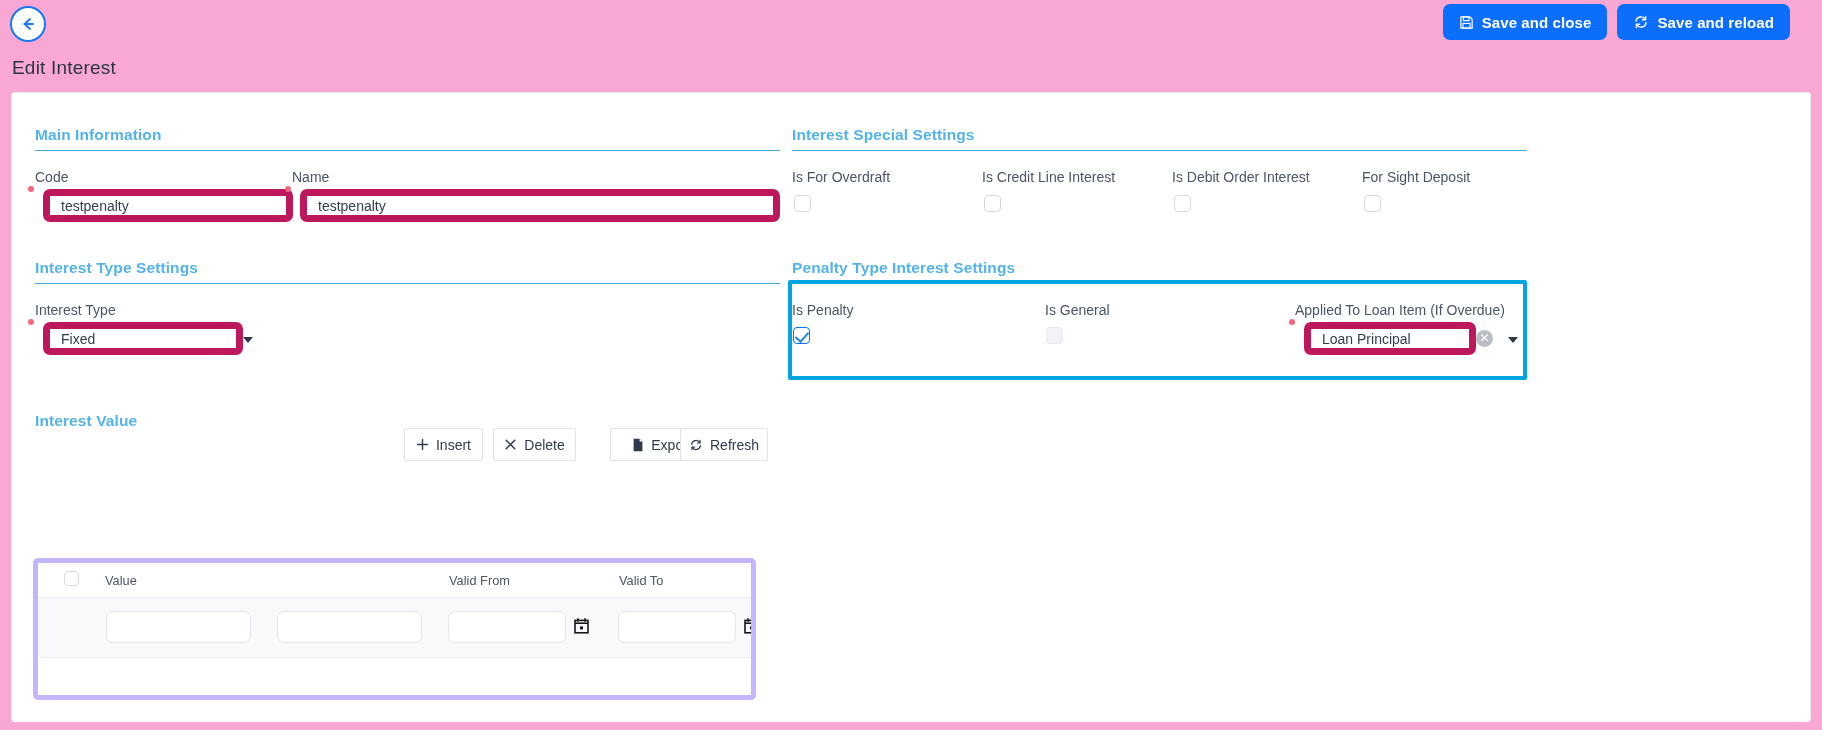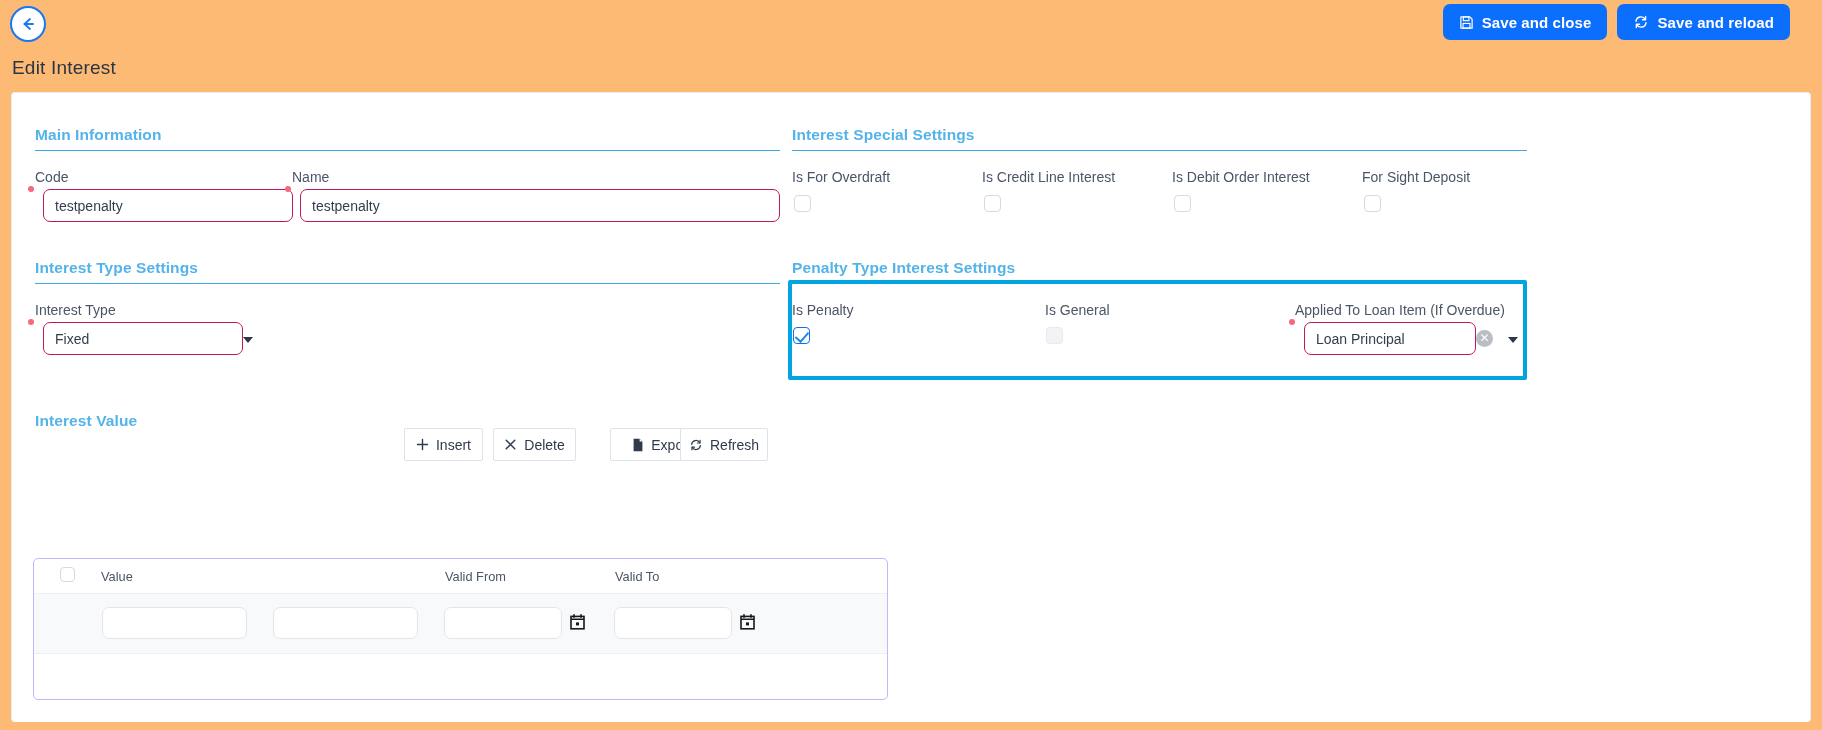--- a/index.html
+++ b/index.html
@@ -4,21 +4,21 @@
 <style>
   * { box-sizing: border-box; margin: 0; padding: 0; }
   html, body {
     width: 1822px;
     height: 730px;
     background: #ffffff;
     font-family: "Liberation Sans", sans-serif;
     color: #303a4b;
     overflow: hidden;
   }
-  #root { position: relative; width: 1822px; height: 730px; background:#fdba74; }
+  #root { position: relative; width: 1822px; height: 730px; background:#f9a8d4; }
 
   
   .topbar { position:absolute; left:0; top:0; width:1822px; height:48px; }
   .back-btn {
     position:absolute; left:10px; top:6px; width:36px; height:36px;
     border-radius:50%; border:2px solid #1877f2; background:#fff;
     display:flex; align-items:center; justify-content:center; cursor:pointer;
   }
   .back-btn svg { display:block; }
 
@@ -52,21 +52,21 @@
   .sec-rule { position:absolute; height:1px; background:#3aa9e4; }
 
   .fld-label {
     position:absolute; font-size:14px; color:#4a5567; white-space:nowrap;
   }
   .req-dot {
     position:absolute; width:6px; height:6px; border-radius:50%;
     background:#f4697c;
   }
   .txt-input {
-    position:absolute; border:1px solid #be185d; border-radius:7px;
+    position:absolute; border:7px solid #be185d; border-radius:7px;
     background:#fff; font-size:14px; color:#333d4d; padding:4px 11px;
     font-family:"Liberation Sans", sans-serif; outline:none;
   }
   .txt-input::placeholder { color:#9aa3b1; }
 
   .chev {
     position:absolute; width:0; height:0;
     border-left:5px solid transparent; border-right:5px solid transparent;
     border-top:6px solid #2e3747; cursor:pointer;
   }
@@ -101,22 +101,22 @@
   .tb-btn {
     position:absolute; height:33px; border:1px solid #dfe3e9; border-radius:2px;
     background:#fff; display:flex; align-items:center; justify-content:center;
     gap:7px; font-size:14px; color:#2f3a4b; cursor:pointer;
     font-family:"Liberation Sans", sans-serif;
   }
   .tb-btn svg { display:block; flex:none; }
 
   
   .grid {
-    position:absolute; left:33px; top:558px; width:855px; height:142px;
-    border:1px solid #c4b5fd; border-radius:5px; background:#fff; overflow:hidden;
+    position:absolute; left:33px; top:558px; width:723px; height:142px;
+    border:5px solid #c4b5fd; border-radius:5px; background:#fff; overflow:hidden;
   }
   .grid-head { position:relative; height:35px; border-bottom:1px solid #eceff3; }
   .grid-head .col {
     position:absolute; top:10px; font-size:12.8px; color:#4b5668;
   }
   .hdr-cbox {
     position:absolute; left:26px; top:8px; width:15px; height:15px;
     border:1px solid #d5dae1; border-radius:4px; background:#fff; cursor:pointer;
   }
   .filter-row {

